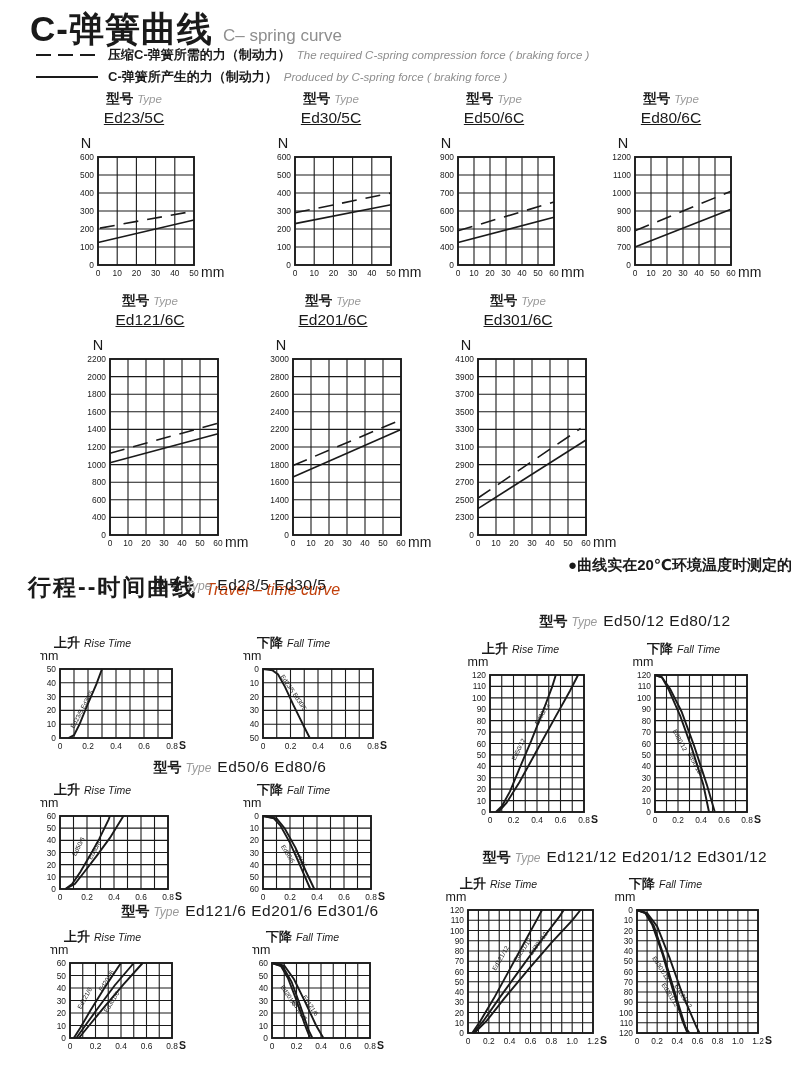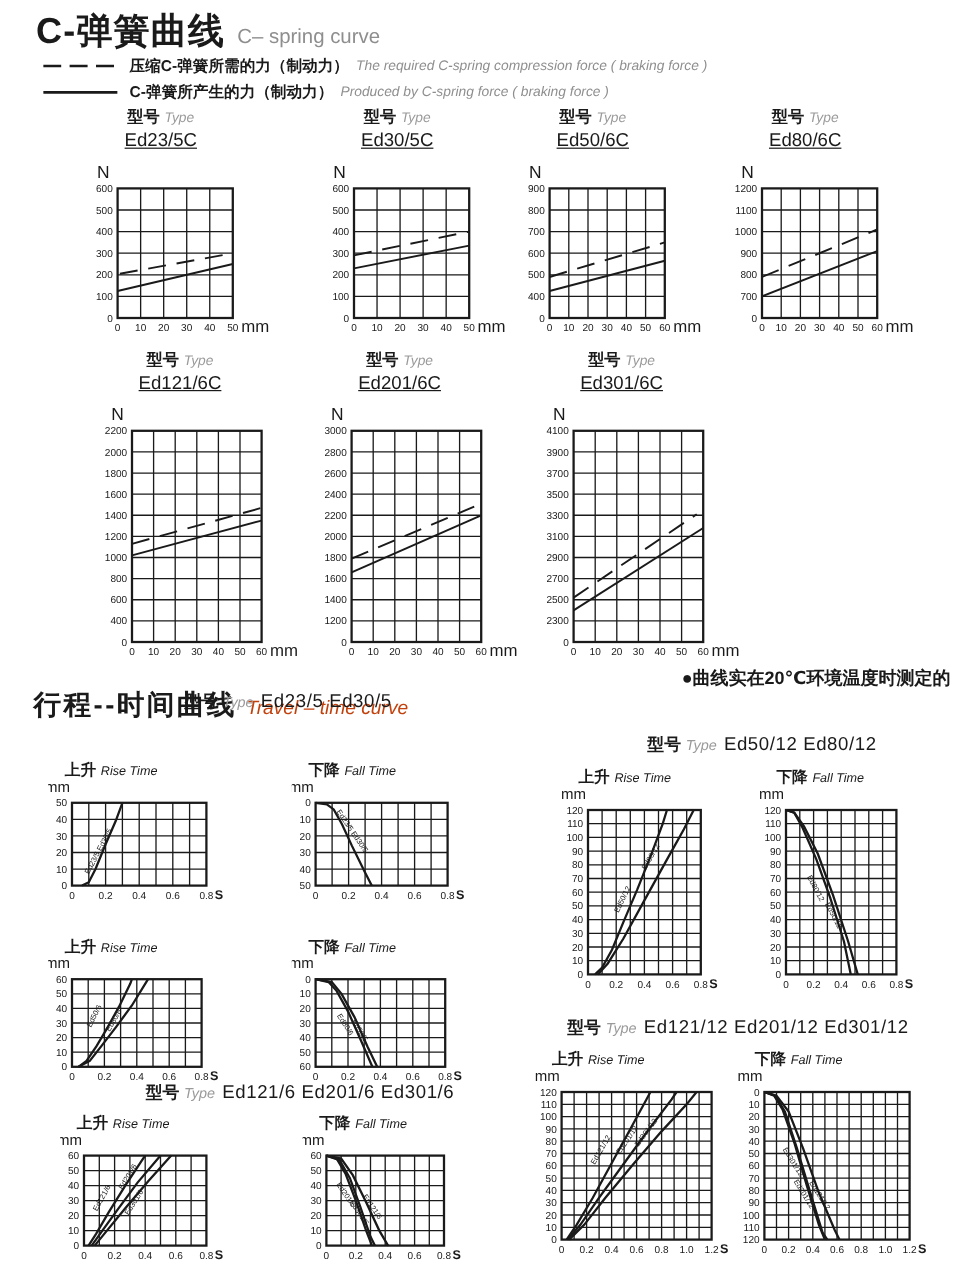--- a/index.html
+++ b/index.html
@@ -1,20 +1,20 @@
 <!DOCTYPE html>
 <html><head>
 <meta charset="utf-8">
 <style>
   html,body{margin:0;padding:0;background:#fff;}
   .page{position:relative;width:800px;height:1069px;background:#fff;overflow:hidden;
         font-family:"Liberation Sans","DejaVu Sans",sans-serif;color:#1a1a1a;}
   .abs{position:absolute;}
   
-  .h1-zh{font-size:30px;font-weight:bold;letter-spacing:1px;}
+  .h1-zh{font-size:35px;font-weight:bold;letter-spacing:1px;}
   .h1-en{font-size:17px;color:#8e8e8e;margin-left:10px;}
   .h2-zh{font-size:23px;font-weight:bold;letter-spacing:2px;}
   .h2-en{font-size:16px;font-style:italic;color:#c2410c;margin-left:8px;}
   
   .legend-row{position:absolute;left:36px;display:flex;align-items:center;height:16px;}
   .legend-sample{width:62px;margin-right:10px;flex:0 0 auto;}
   .legend-zh{font-size:13px;font-weight:bold;}
   .legend-en{font-size:11.5px;font-style:italic;color:#8e8e8e;margin-left:6px;}
   
   .note{font-size:15px;font-weight:bold;text-align:right;}
@@ -458,20 +458,23 @@
           <text x="75" y="98" font-size="8.4" text-anchor="middle">0.4</text>
           <text x="102.5" y="98" font-size="8.4" text-anchor="middle">0.6</text>
           <text x="130" y="98" font-size="8.4" text-anchor="middle">0.8</text>
           <text x="137" y="98" font-size="10.5" text-anchor="start" font-weight="bold">S</text>
           <polyline points="20.0,18.0 29.6,19.4 35.1,23.5 42.0,35.9 50.3,53.9 61.2,76.0 66.8,87.0" fill="none" stroke="#1a1a1a" stroke-width="1.9" clip-path="url(#fall-ed23-5-clip)"></polyline>
           <text x="0" y="0" font-size="6.3" text-anchor="middle" transform="translate(48.9,42.8) rotate(56)" fill="#2a2a2a">Ed23/5 Ed30/5</text>
         </svg>
       </div>
   </div>
 
+  <div class="group-header" style="left:90px;top:758px;width:300px;">
+    <span class="gh-zh">型号</span><span class="gh-en">Type</span><span class="gh-models">Ed50/6  Ed80/6</span>
+  </div>
   <div class="chart-block" style="left:40px;top:781px;">
     <div class="tc-head"><span class="tch-zh">上升</span><span class="tch-en">Rise Time</span></div>
     <div class="chart-host">
         <svg width="168" height="109">
           <defs>
             <clipPath id="rise-ed50-6-clip">
               <rect x="19" y="16.5" width="110" height="76"></rect>
             </clipPath>
           </defs>
           <text x="8" y="9" font-size="12.5" text-anchor="middle">mm</text>
@@ -753,21 +756,21 @@
           <text x="114" y="166" font-size="8.4" text-anchor="middle">0.8</text>
           <text x="121" y="166" font-size="10.5" text-anchor="start" font-weight="bold">S</text>
           <polyline points="22.0,18.0 28.9,20.3 35.8,32.8 47.3,59.1 58.8,91.1 70.3,127.6 76.0,155.0" fill="none" stroke="#1a1a1a" stroke-width="1.9" clip-path="url(#fall-ed50-12-clip)"></polyline>
           <text x="0" y="0" font-size="6.3" text-anchor="middle" transform="translate(45.0,84.2) rotate(62)" fill="#2a2a2a">Ed80/12</text>
           <polyline points="22.0,18.0 28.9,20.3 37.0,31.7 48.5,54.5 61.1,88.8 73.8,127.6 81.8,155.0" fill="none" stroke="#1a1a1a" stroke-width="1.9" clip-path="url(#fall-ed50-12-clip)"></polyline>
           <text x="0" y="0" font-size="6.3" text-anchor="middle" transform="translate(59.9,107.0) rotate(62)" fill="#2a2a2a">Ed50/12</text>
         </svg>
       </div>
   </div>
 
-  <div class="group-header" style="left:440px;top:848px;width:350px;">
+  <div class="group-header" style="left:450px;top:848px;width:350px;">
     <span class="gh-zh">型号</span><span class="gh-en">Type</span><span class="gh-models">Ed121/12  Ed201/12  Ed301/12</span>
   </div>
   <div class="chart-block" style="left:446px;top:875px;">
     <div class="tc-head"><span class="tch-zh">上升</span><span class="tch-en">Rise Time</span></div>
     <div class="chart-host">
         <svg width="187" height="159">
           <defs>
             <clipPath id="rise-ed121-12-clip">
               <rect x="21" y="16.5" width="127" height="126"></rect>
             </clipPath>

